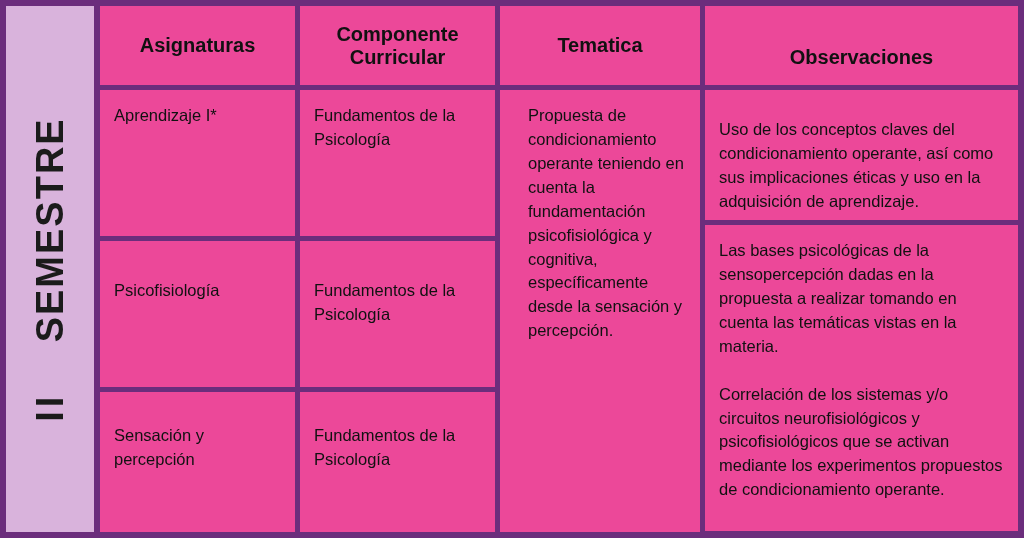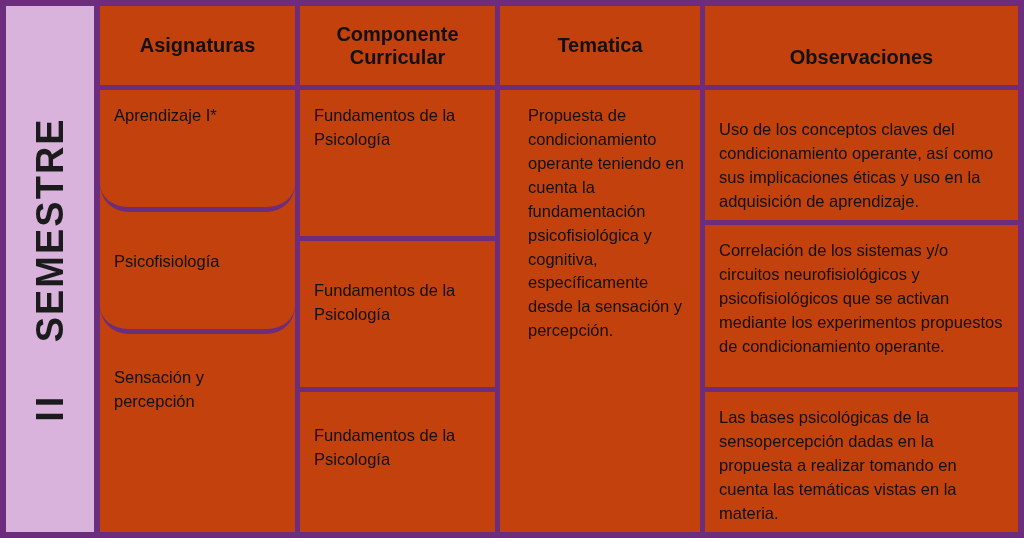--- a/index.html
+++ b/index.html
@@ -44,21 +44,21 @@
   }
   .semester-band .vtext .num {
     letter-spacing: 4px;
   }
   
   .grid {
     flex: 1 1 auto;
     display: grid;
     grid-template-columns: 200px 200px 205px 1fr;
     grid-template-rows: 84px 1fr;
-    background: #c2410c;
+    background: #ec4899;
   }
 
   .head-cell {
     display: flex;
     align-items: center;
     justify-content: center;
     text-align: center;
     font-weight: bold;
     font-size: 20px;
     color: #111;
@@ -83,21 +83,21 @@
     font-size: 16.5px;
     line-height: 1.45;
     color: #111;
     box-sizing: border-box;
     border-bottom: 5px solid #6b2d7c;
     overflow: hidden;
   }
   .cell.nb { border-bottom: none; }
 
   
-  .col-asig .cell { height: 122px; border-radius: 28px; }
+  .col-asig .cell { height: 151px; }
   .col-asig .cell.r3 { height: auto; flex: 1 1 auto; }
   .col-comp .cell { height: 151px; }
   .col-comp .cell.r3 { height: auto; flex: 1 1 auto; }
 
   .col-tema .cell {
     height: 100%;
     border-bottom: none;
     padding-top: 14px;
     padding-left: 28px;
   }
@@ -142,18 +142,18 @@
       <div class="cell r2">Fundamentos de la Psicología</div>
       <div class="cell r3 nb">Fundamentos de la Psicología</div>
     </div>
 
     <div class="body-col col-tema">
       <div class="cell nb">Propuesta de condicionamiento operante teniendo en cuenta la fundamentación psicofisiológica y cognitiva, específicamente desde la sensación y percepción.</div>
     </div>
 
     <div class="body-col col-obs last">
       <div class="cell o1">Uso de los conceptos claves del condicionamiento operante, así como sus implicaciones éticas y uso en la adquisición de aprendizaje.</div>
+      <div class="cell o3">Las bases psicológicas de la sensopercepción dadas en la propuesta a realizar tomando en cuenta las temáticas vistas en la materia.</div>
       <div class="cell o2">Correlación de los sistemas y/o circuitos neurofisiológicos y psicofisiológicos que se activan mediante los experimentos propuestos de condicionamiento operante.</div>
-      <div class="cell o3">Las bases psicológicas de la sensopercepción dadas en la propuesta a realizar tomando en cuenta las temáticas vistas en la materia.</div>
     </div>
 
   </div>
 </div>
 
 </body></html>

